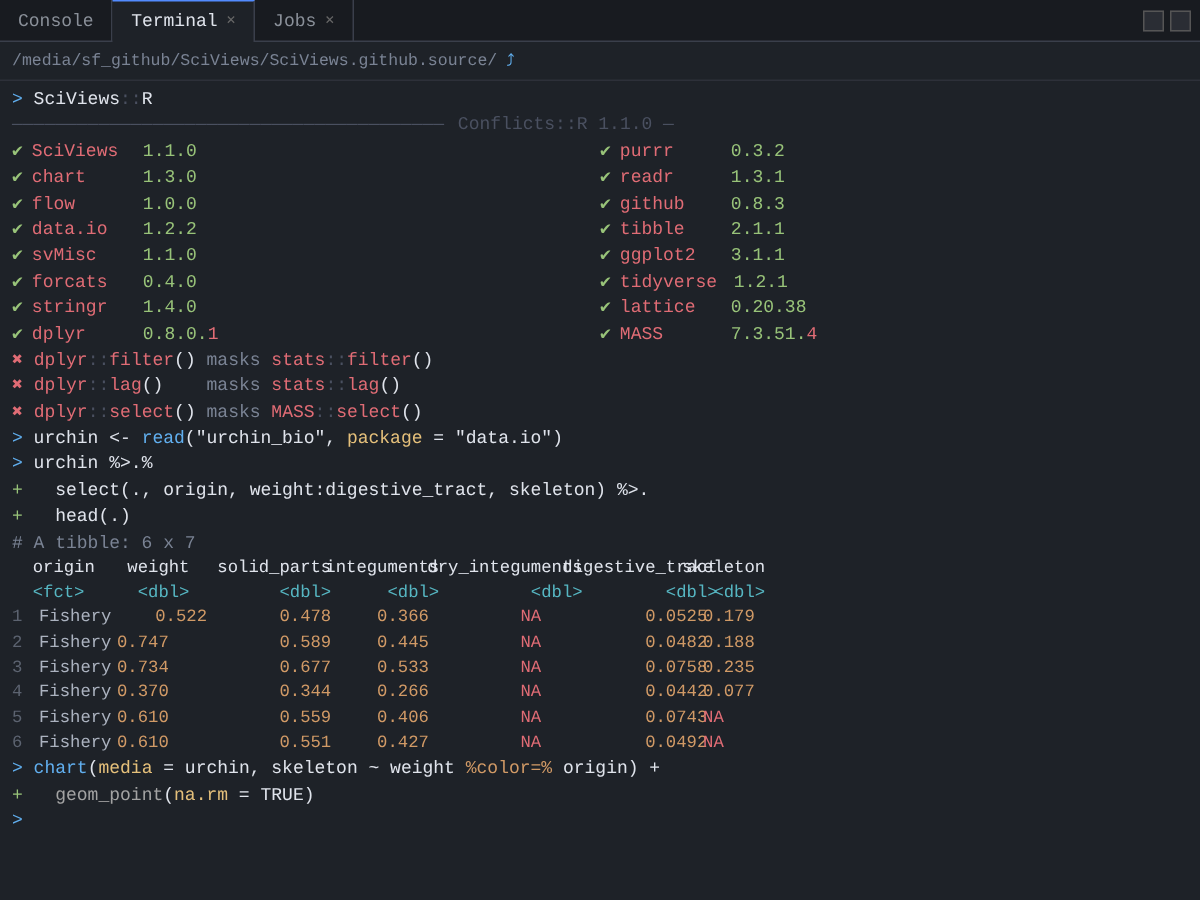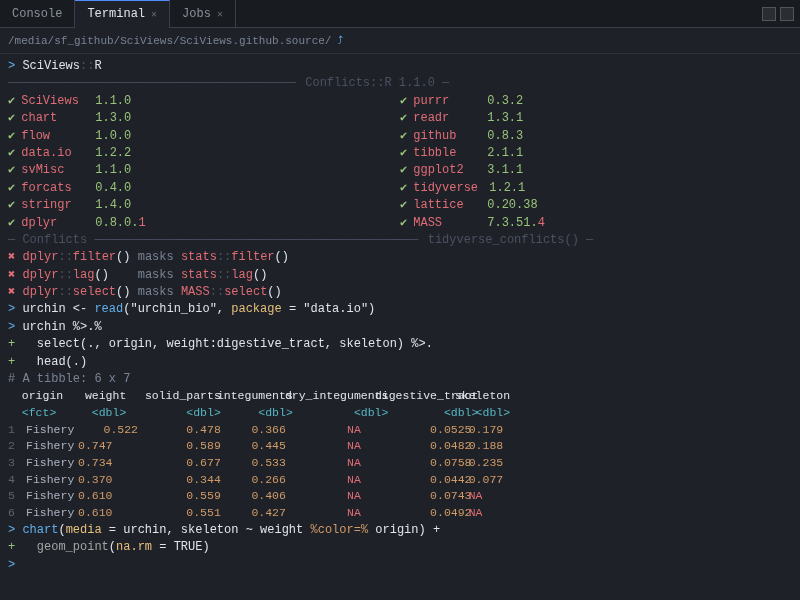--- a/index.html
+++ b/index.html
@@ -241,23 +241,20 @@
         <span class="pkg-nm">dplyr  </span>
         <span class="pkg-v">0.8.0.<span class="red">1</span></span>
     </div>
     <div class="pkg-item">
       <span class="check">✔</span>
         <span class="pkg-nm">MASS   </span>
         <span class="pkg-v">7.3.51.<span class="red">4</span></span>
     </div>
   </div>
 
-  <div class="section-line">
-    <span class="dashes">— Conflicts </span><span class="dashes">—————————————————————————————————————————————</span><span style="color:#4a5060;margin-left:2px;"> tidyverse_conflicts() —</span>
-  </div>
 
   <div class="line">
     <span class="red">✖</span><span style="color:#e06c75;"> dplyr</span><span style="color:#4a5060;">::</span><span style="color:#e06c75;">filter</span><span class="white">()</span><span class="gray"> masks </span><span style="color:#e06c75;">stats</span><span style="color:#4a5060;">::</span><span style="color:#e06c75;">filter</span><span class="white">()</span>
   </div>
   <div class="line">
     <span class="red">✖</span><span style="color:#e06c75;"> dplyr</span><span style="color:#4a5060;">::</span><span style="color:#e06c75;">lag</span><span class="white">()   </span><span class="gray"> masks </span><span style="color:#e06c75;">stats</span><span style="color:#4a5060;">::</span><span style="color:#e06c75;">lag</span><span class="white">()</span>
   </div>
   <div class="line">
     <span class="red">✖</span><span style="color:#e06c75;"> dplyr</span><span style="color:#4a5060;">::</span><span style="color:#e06c75;">select</span><span class="white">()</span><span class="gray"> masks </span><span style="color:#e06c75;">MASS</span><span style="color:#4a5060;">::</span><span style="color:#e06c75;">select</span><span class="white">()</span>
   </div>

